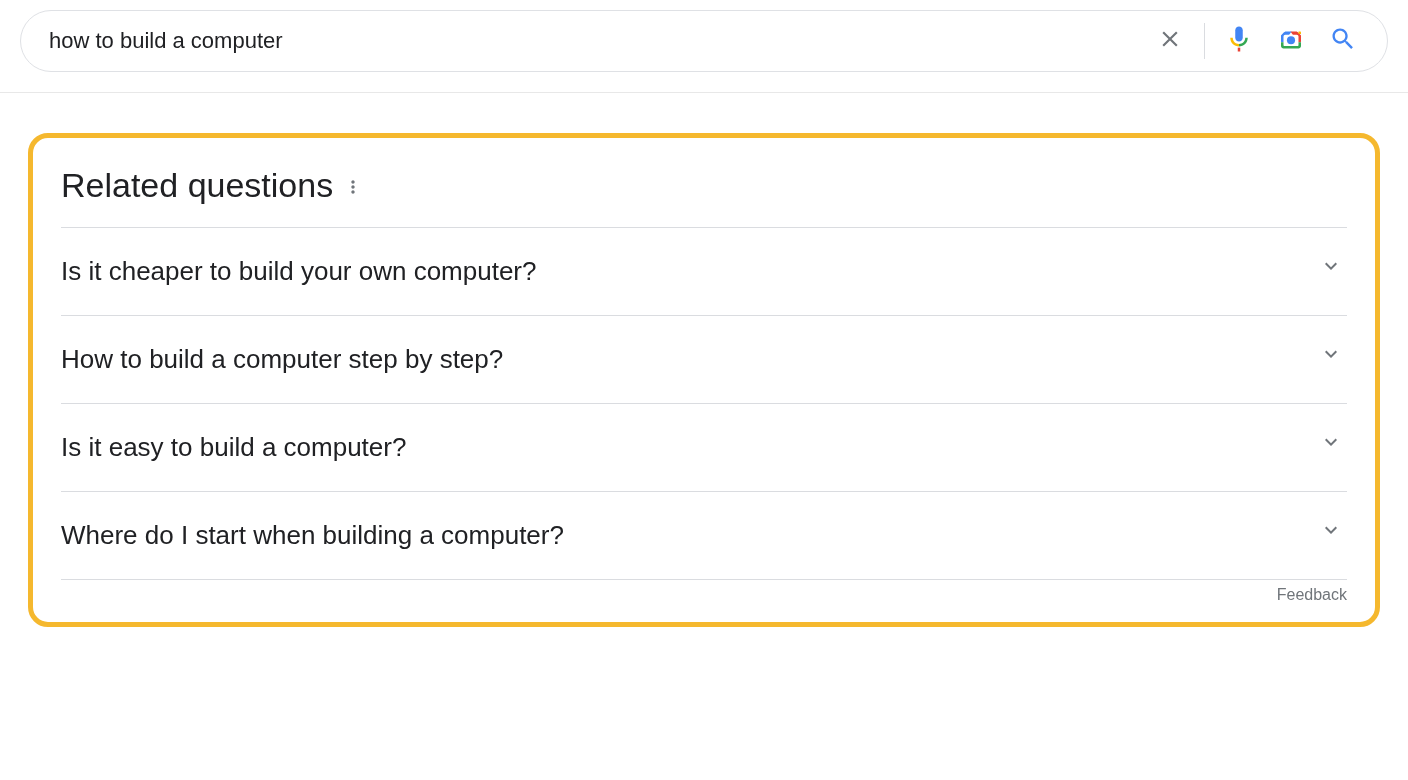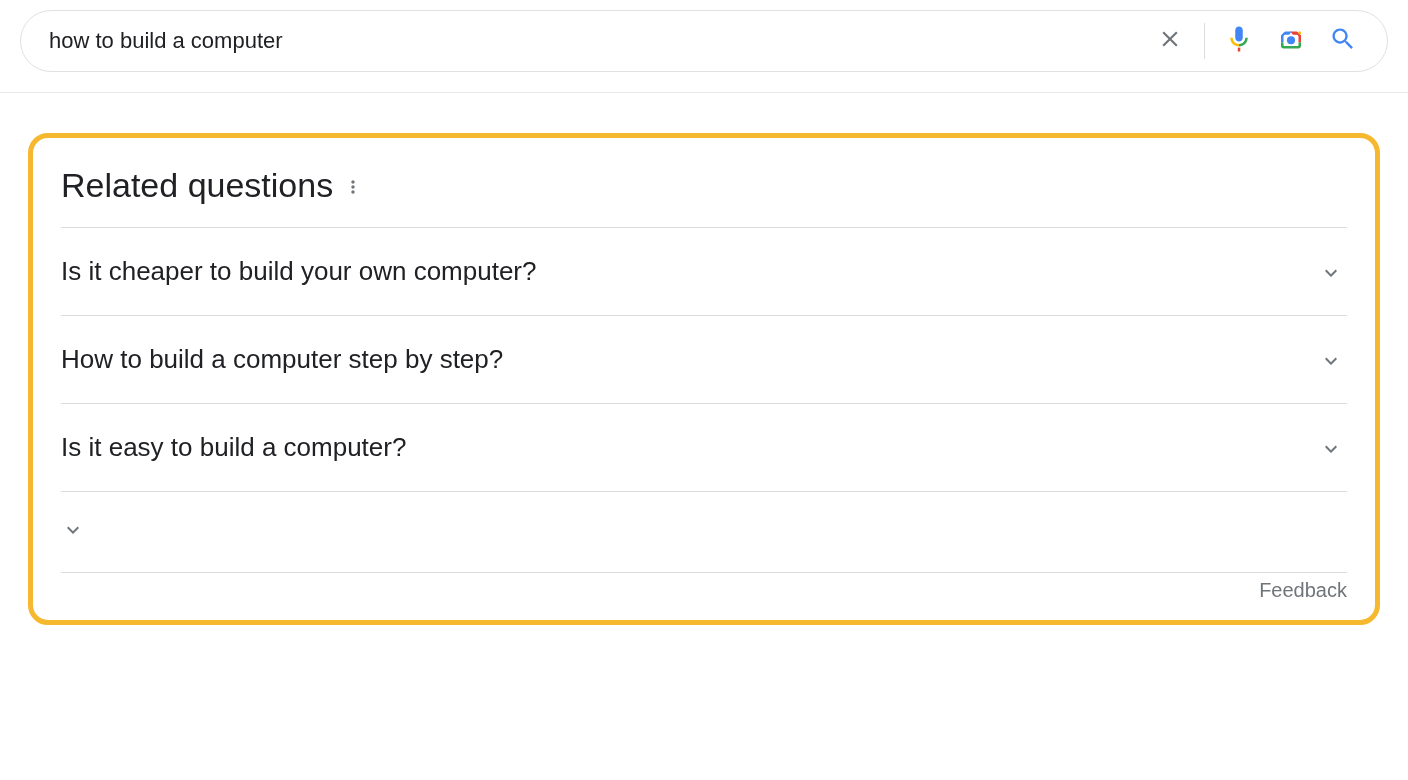--- a/index.html
+++ b/index.html
@@ -75,21 +75,21 @@
     .more-dots {
       display: flex;
       align-items: center;
       justify-content: center;
       width: 24px;
       height: 24px;
       cursor: pointer;
     }
     .question-row {
       display: flex;
-      align-items: flex-end;
+      align-items: flex-start;
       justify-content: space-between;
       border-top: 1px solid #dadce0;
       padding: 28px 0;
       cursor: pointer;
     }
     .question-text {
       font-size: 26px;
       color: #202124;
       font-family: 'Google Sans', Arial, sans-serif;
     }
@@ -101,21 +101,21 @@
       justify-content: center;
       margin-right: 4px;
     }
     .feedback-row {
       display: flex;
       justify-content: flex-end;
       border-top: 1px solid #dadce0;
       padding-top: 6px;
     }
     .feedback-link {
-      font-size: 20px;
+      font-size: 16px;
       color: #70757a;
       cursor: pointer;
       font-family: Arial, sans-serif;
     }
   </style>
 </head>
 <body>
 
 <div class="search-bar-container">
   <div class="search-bar">
@@ -203,20 +203,21 @@
     <div class="chevron-wrap">
       <span>
         <svg width="24" height="24" viewBox="0 0 24 24">
             <path fill="#70757a" d="M7.41 8.59L12 13.17l4.59-4.58L18 10l-6 6-6-6 1.41-1.41z"></path>
           </svg>
       </span>
     </div>
   </div>
 
   <div class="question-row">
+    <span class="question-text">Where do I start when building a computer?</span>
     <div class="chevron-wrap">
       <span>
         <svg width="24" height="24" viewBox="0 0 24 24">
             <path fill="#70757a" d="M7.41 8.59L12 13.17l4.59-4.58L18 10l-6 6-6-6 1.41-1.41z"></path>
           </svg>
       </span>
     </div>
   </div>
 
   <div class="feedback-row">

